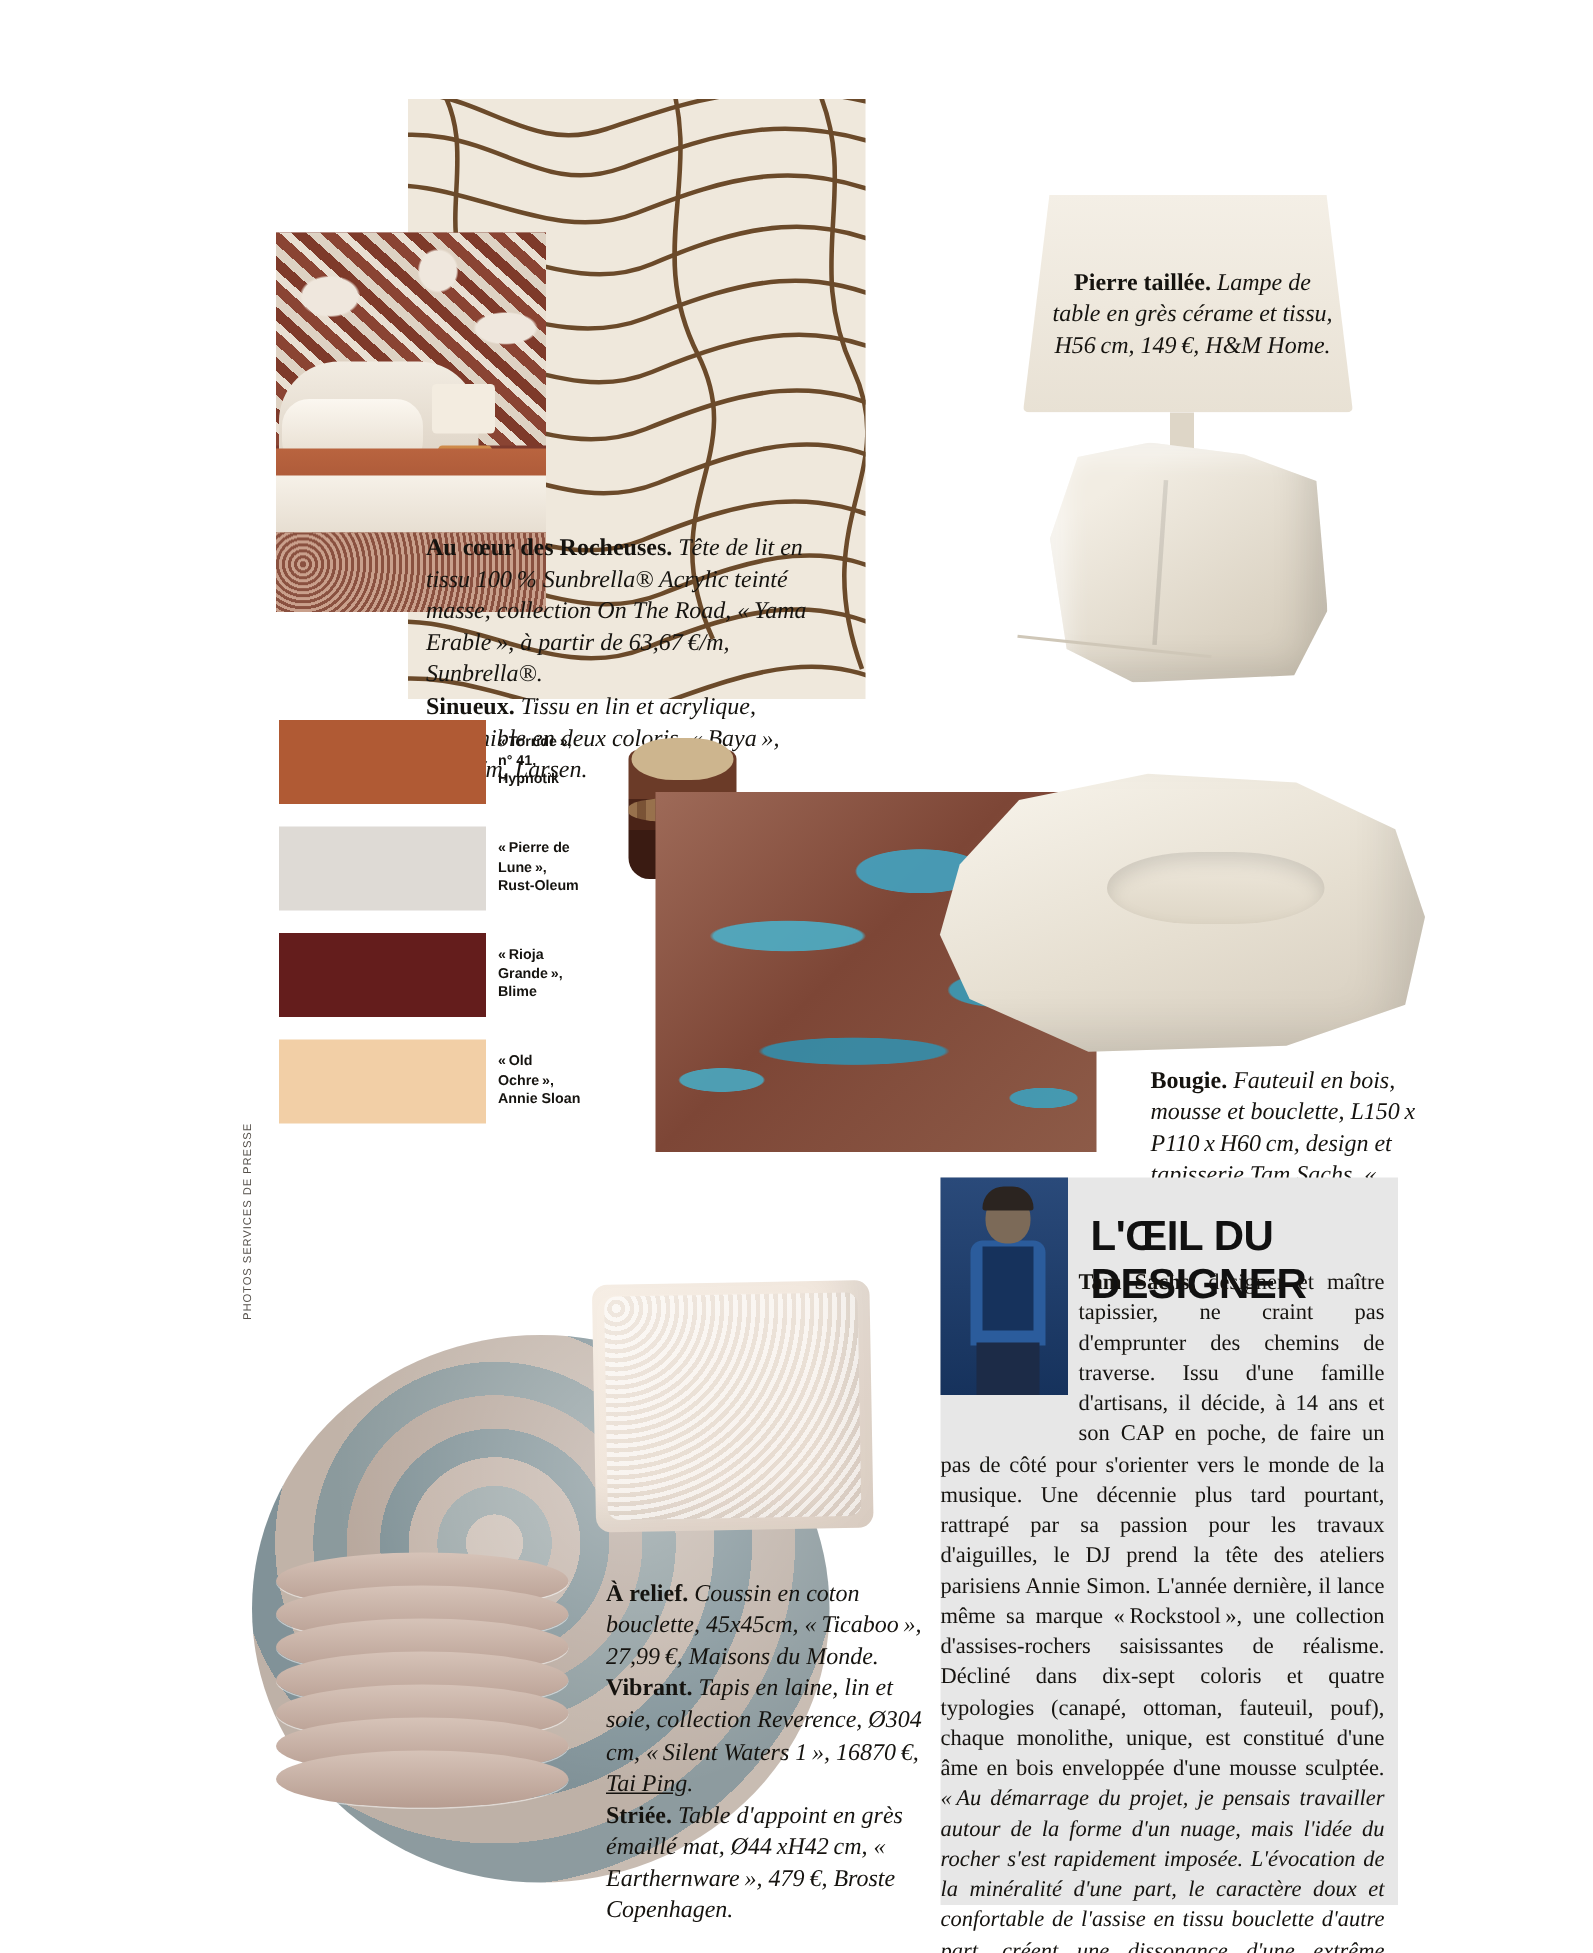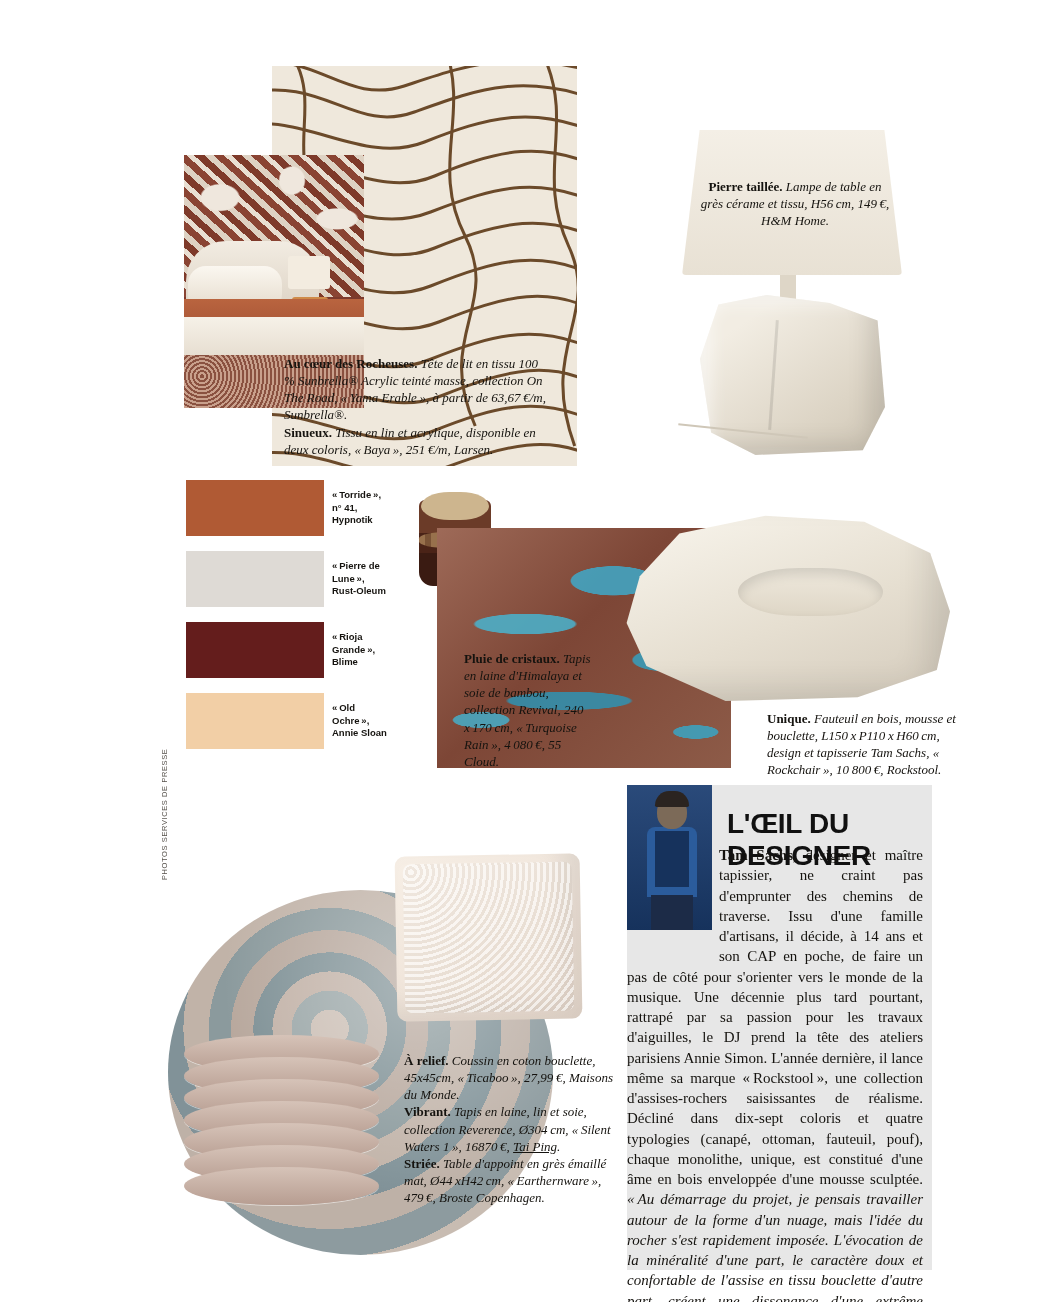--- a/index.html
+++ b/index.html
@@ -4,21 +4,21 @@
 <style>
   html,body{margin:0;padding:0;}
   body{
     width:1062px;height:1302px;background:#ffffff;
     font-family:"Liberation Serif",serif;color:#1a1a1a;
     position:relative;overflow:hidden;
   }
   .page{position:absolute;inset:0;}
 
   
-  .cap{font-family:"Liberation Serif",serif;font-style:italic;font-size:13px;line-height:1.32;color:#15130f;}
+  .cap{font-family:"Liberation Serif",serif;font-style:italic;font-size:16px;line-height:1.32;color:#15130f;}
   .cap b{font-style:normal;font-weight:bold;}
   .u{text-decoration:underline;}
 
   
   #fabric-swatch{
     position:absolute;left:272px;top:66px;width:305px;height:400px;
     background:#efe8dc;
     overflow:hidden;
   }
   #fabric-swatch .lines{position:absolute;inset:-20px;}
@@ -297,30 +297,27 @@
 
   <div id="candle-photo">
     <div class="pot"></div>
     <div class="drip"></div>
     <div class="wax"></div>
   </div>
 
   <div id="rug-photo">
     <div class="crystals"></div>
   </div>
-  <div id="rug-cap" class="cap">
-    <b>Pluie de cristaux.</b><span> Tapis en laine d'Himalaya et soie de bambou, collection Revival, 240 x 170 cm, « Turquoise Rain », 4 080 €, 55 Cloud.</span>
-  </div>
 
   <div id="rockchair-photo">
     <div class="body"></div>
     <div class="seat"></div>
   </div>
   <div id="rockchair-cap" class="cap">
-    <b>Unique.</b><span> Fauteuil en bois, mousse et bouclette, L150 x P110 x H60 cm, design et tapisserie Tam Sachs, « Rockchair », 10 800 €, Rockstool.</span>
+    <b>Bougie.</b><span> Fauteuil en bois, mousse et bouclette, L150 x P110 x H60 cm, design et tapisserie Tam Sachs, « Rockchair », 10 800 €, Rockstool.</span>
   </div>
 
   <div id="designer-block"></div>
   <div id="designer-photo">
     <div class="body2"></div>
     <div class="vest"></div>
     <div class="legs"></div>
     <div class="head"></div>
     <div class="hair"></div>
   </div>

